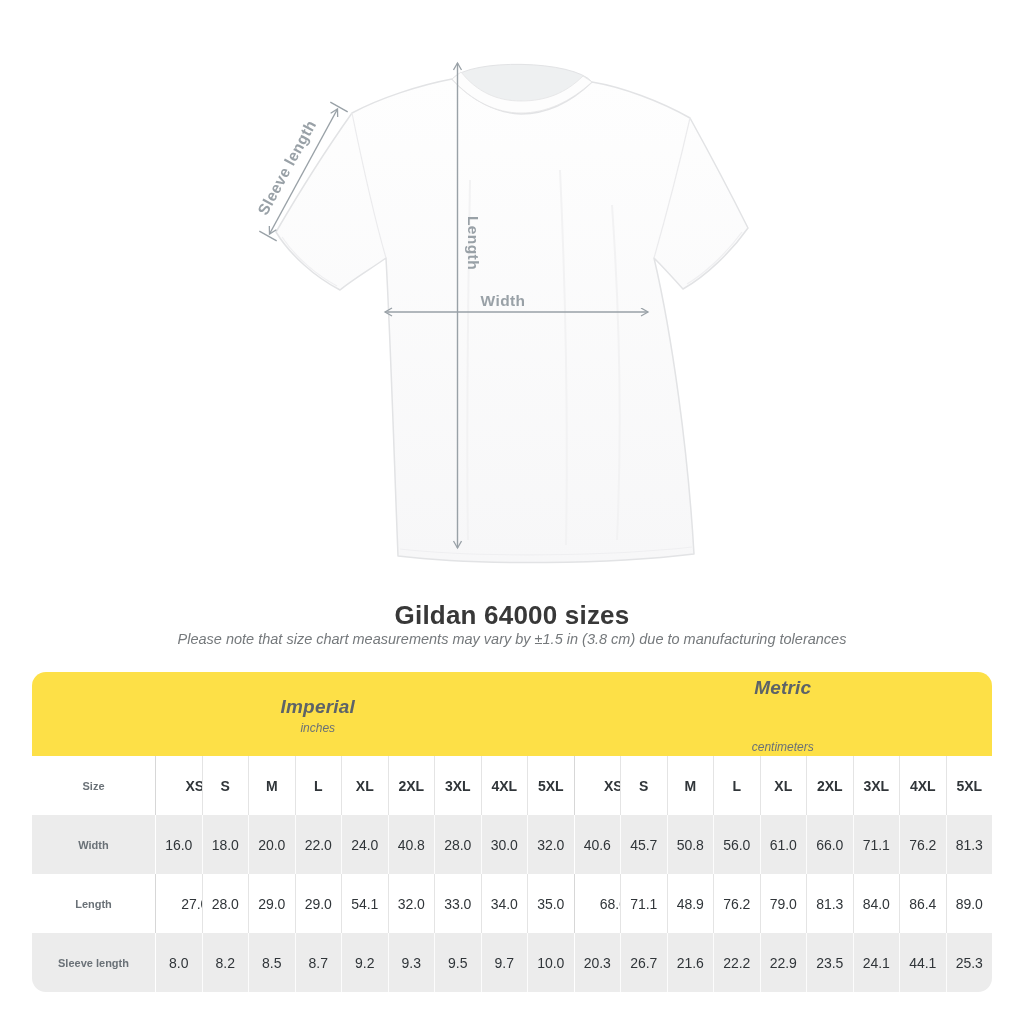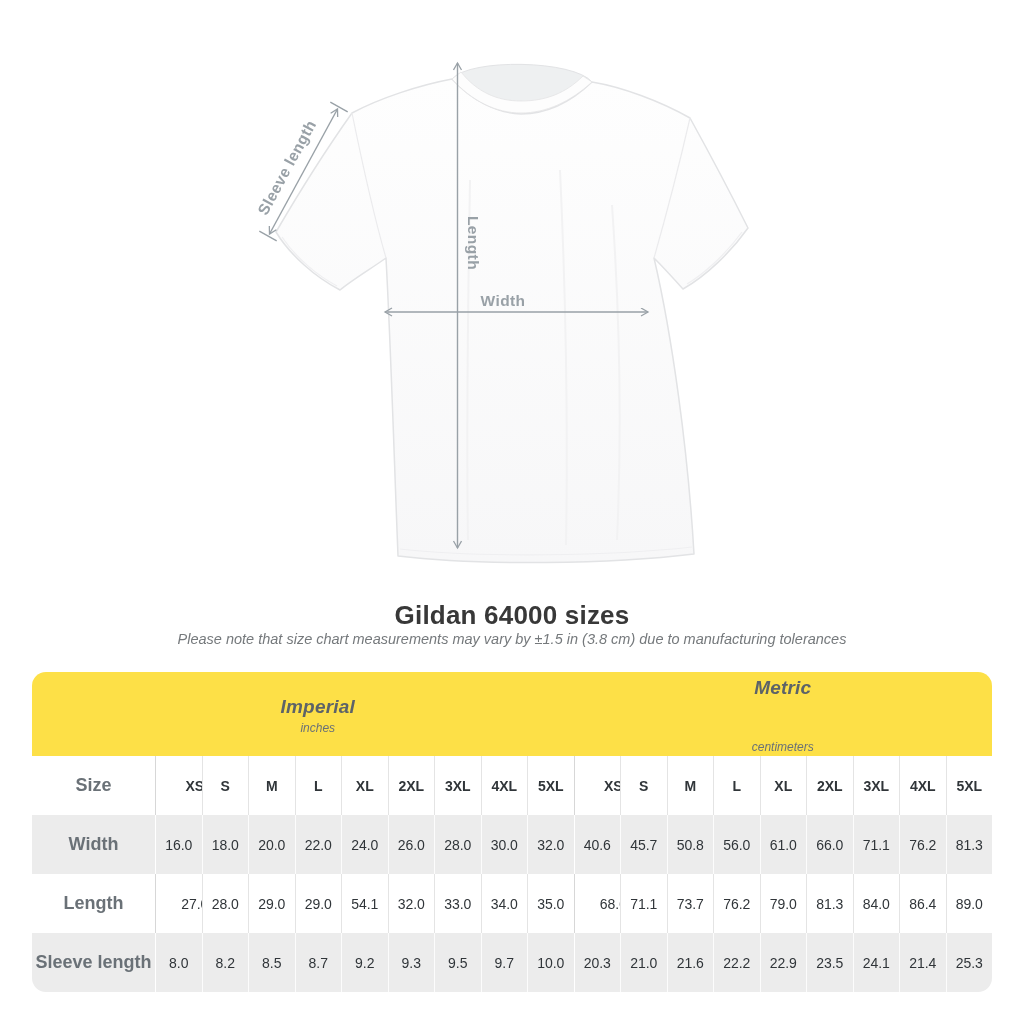--- a/index.html
+++ b/index.html
@@ -22,21 +22,21 @@
   .band .sec{display:flex;flex-direction:column;align-items:center;justify-content:center;gap:3px;padding-top:2px;}
   .band .sec.imperial{grid-column:1/11;padding-left:30px;}
   .band .sec.metric{grid-column:11/20;gap:41px;}
   .band .sec-name{font-size:19px;font-weight:bold;font-style:italic;color:#5d6368;letter-spacing:.2px;}
   .band .sec-unit{font-size:12px;font-style:italic;color:#6a7177;}
 
   .t-row{display:grid;grid-template-columns:123px repeat(18,1fr);}
   .row-light{background:#ffffff;}
   .row-shade{background:#ececec;}
   .cell{display:flex;align-items:center;justify-content:center;overflow:hidden;}
-  .cell.label{font-size:18px;font-weight:bold;color:#6a7177;}
+  .cell.label{font-size:11px;font-weight:bold;color:#6a7177;}
   .cell.hd{font-size:14px;font-weight:bold;color:#6a7177;}
   .cell.v{font-size:14px;color:#303539;}
   .row-light .cell.v{border-left:1px solid #e4e4e4;}
   .row-light .cell.v.strong{border-left:1px solid #d7d7d7;padding-left:32px;}
   .row-shade .cell.v{border-left:1px solid rgba(255,255,255,.85);}
   .row-shade .cell.v.strong{border-left:1px solid #ffffff;text-align:right;}
 </style>
 </head>
 <body>
 
@@ -138,21 +138,21 @@
 
     <div style="display:contents">
       
     <div class="t-row row-shade">
           <div class="cell label">Width</div>
           <div class="cell v strong">16.0</div>
           <div class="cell v">18.0</div>
           <div class="cell v">20.0</div>
           <div class="cell v">22.0</div>
           <div class="cell v">24.0</div>
-          <div class="cell v">26.0</div>
+          <div class="cell v">40.8</div>
           <div class="cell v">28.0</div>
           <div class="cell v">30.0</div>
           <div class="cell v">32.0</div>
           <div class="cell v strong">40.6</div>
           <div class="cell v">45.7</div>
           <div class="cell v">50.8</div>
           <div class="cell v">56.0</div>
           <div class="cell v">61.0</div>
           <div class="cell v">66.0</div>
           <div class="cell v">71.1</div>
@@ -164,43 +164,43 @@
           <div class="cell v">28.0</div>
           <div class="cell v">29.0</div>
           <div class="cell v">29.0</div>
           <div class="cell v">54.1</div>
           <div class="cell v">32.0</div>
           <div class="cell v">33.0</div>
           <div class="cell v">34.0</div>
           <div class="cell v">35.0</div>
           <div class="cell v strong">68.6</div>
           <div class="cell v">71.1</div>
-          <div class="cell v">73.7</div>
+          <div class="cell v">48.9</div>
           <div class="cell v">76.2</div>
           <div class="cell v">79.0</div>
           <div class="cell v">81.3</div>
           <div class="cell v">84.0</div>
           <div class="cell v">86.4</div>
           <div class="cell v">89.0</div>
         </div><div class="t-row row-shade">
           <div class="cell label">Sleeve length</div>
           <div class="cell v strong">8.0</div>
           <div class="cell v">8.2</div>
           <div class="cell v">8.5</div>
           <div class="cell v">8.7</div>
           <div class="cell v">9.2</div>
           <div class="cell v">9.3</div>
           <div class="cell v">9.5</div>
           <div class="cell v">9.7</div>
           <div class="cell v">10.0</div>
           <div class="cell v strong">20.3</div>
-          <div class="cell v">21.0</div>
+          <div class="cell v">26.7</div>
           <div class="cell v">21.6</div>
           <div class="cell v">22.2</div>
           <div class="cell v">22.9</div>
           <div class="cell v">23.5</div>
           <div class="cell v">24.1</div>
-          <div class="cell v">21.4</div>
+          <div class="cell v">44.1</div>
           <div class="cell v">25.3</div>
         </div></div>
   </div>
 
 </div>
 
 </body></html>

